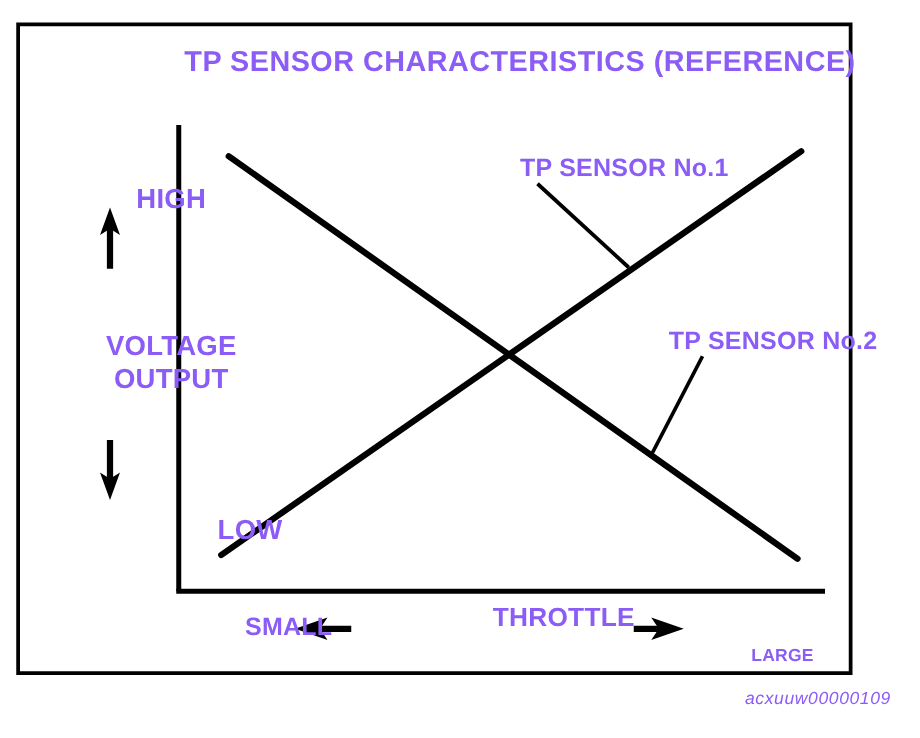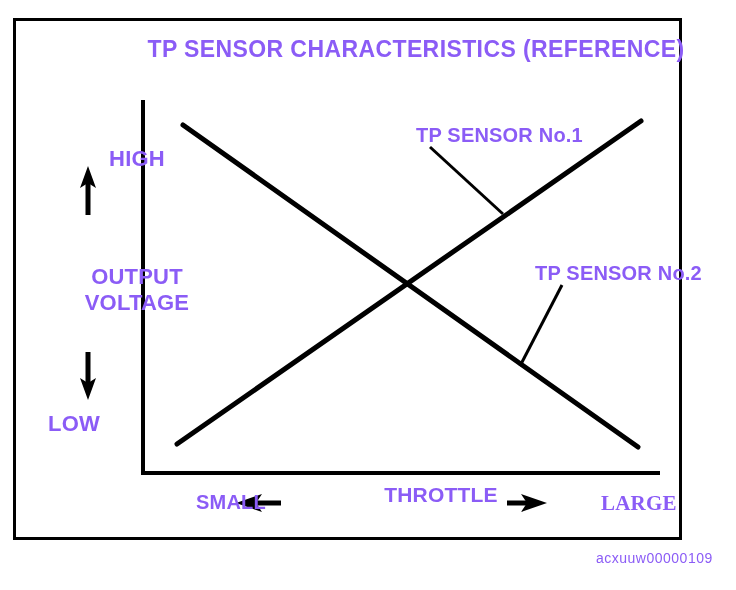--- a/index.html
+++ b/index.html
@@ -64,58 +64,58 @@
     top: 264px;
     width: 178px;
     text-align: center;
     font-size: 22px;
     line-height: 26px;
   }
   #y-low-label {
     left: 0;
     top: 411px;
     width: 178px;
-    text-align: left;
+    text-align: right;
     font-size: 22px;
   }
   #x-small-label {
     left: 148px;
     top: 491px;
     font-size: 20px;
   }
   #x-axis-title {
-    left: 288px;
+    left: 298px;
     top: 482px;
     width: 210px;
     text-align: center;
     font-size: 21px;
     line-height: 25px;
   }
   #x-large-label {
     left: 553px;
-    top: 491px;
-    font-size: 21px;
-    font-family: Liberation Serif, serif;
+    top: 516px;
+    font-size: 14px;
   }
   #sensor1-label {
     left: 368px;
     top: 124px;
     font-size: 20px;
   }
   #sensor2-label {
     left: 487px;
     top: 262px;
     font-size: 20px;
   }
   #ref-code {
     left: 548px;
     top: 550px;
     font-size: 14px;
     font-weight: normal;
     letter-spacing: 0.5px;
+    font-style: italic;
   }
 </style>
 </head>
 <body>
 
 <div id="page">
 
   <div id="frame"></div>
 
   <svg id="diagram-svg" viewBox="0 0 736 590" xmlns="http://www.w3.org/2000/svg">
@@ -150,22 +150,22 @@
       <line x1="507" y1="503" x2="533" y2="503" stroke="#000000" stroke-width="5"></line>
       <polygon points="547,503 521,494 527,503 521,512" fill="#000000"></polygon>
     </g>
   </svg>
 
   <div class="lbl" id="chart-title">TP SENSOR CHARACTERISTICS (REFERENCE)</div>
 
   <div class="lbl" id="y-high-label">HIGH</div>
 
   <div class="lbl" id="y-axis-title">
+    <div>VOLTAGE</div>
     <div>OUTPUT</div>
-    <div>VOLTAGE</div>
   </div>
 
   <div class="lbl" id="y-low-label">LOW</div>
 
   <div class="lbl" id="x-small-label">SMALL</div>
 
   <div class="lbl" id="x-axis-title">
     <div>THROTTLE</div>
   </div>
 

